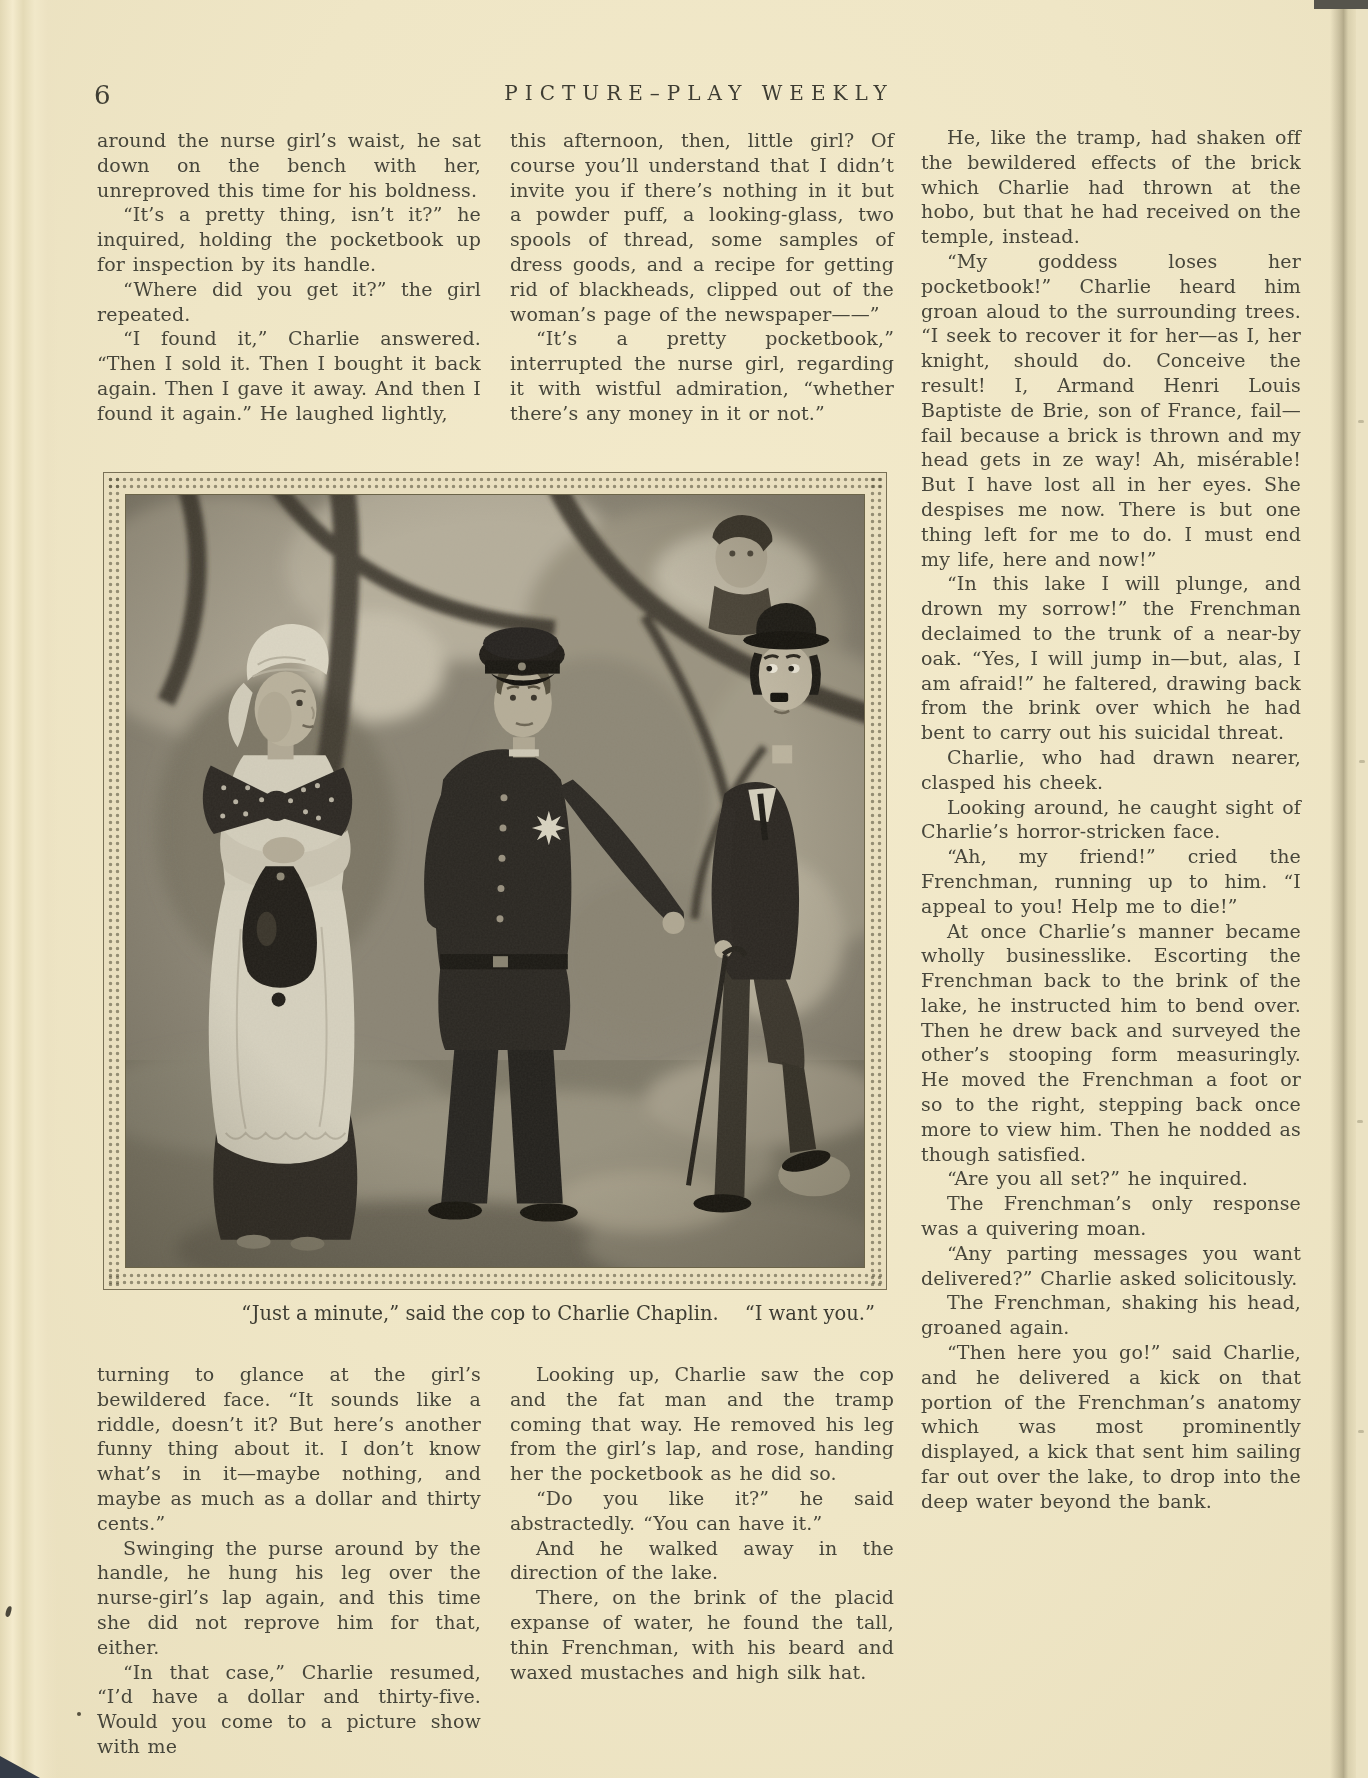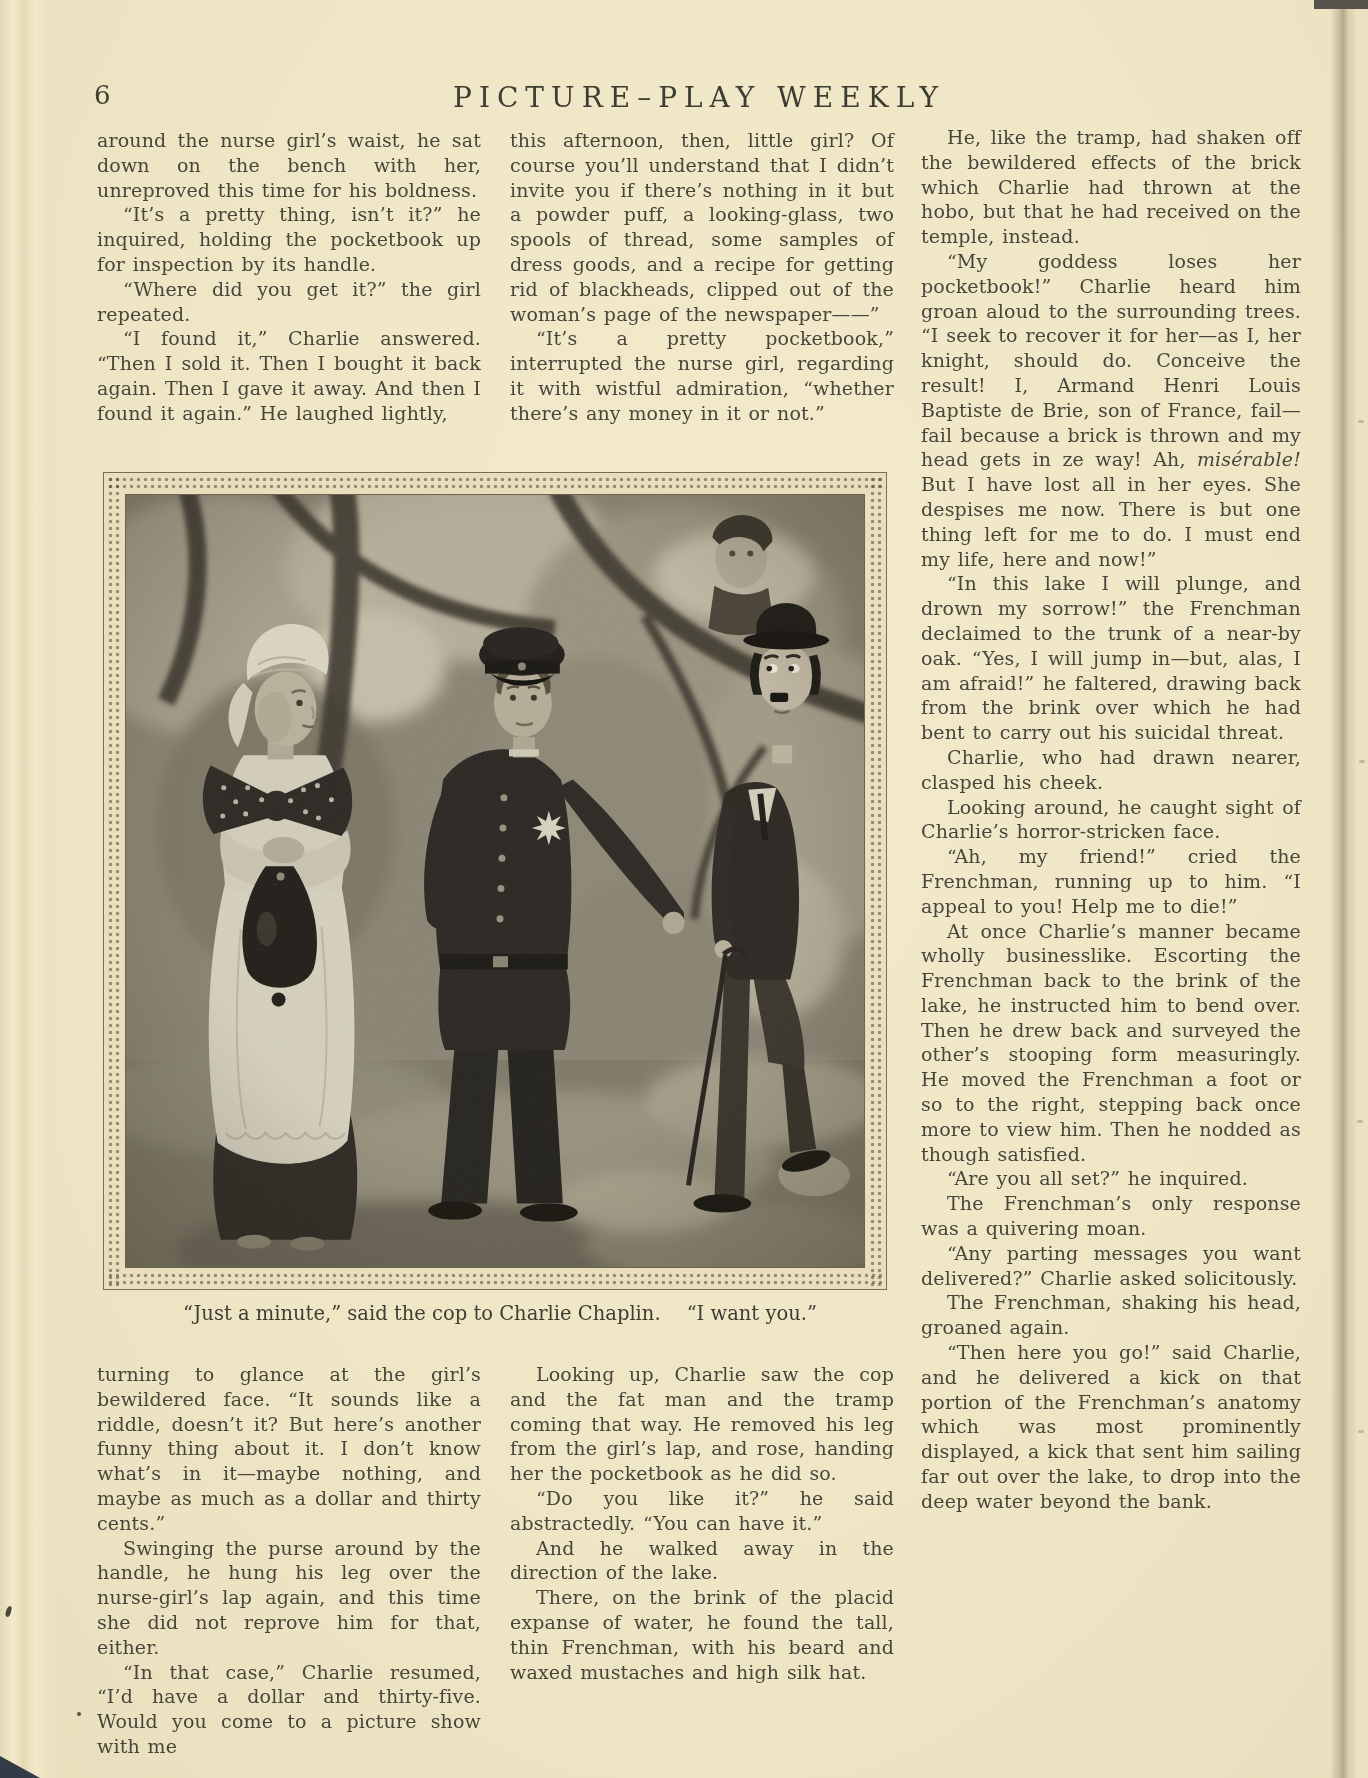--- a/index.html
+++ b/index.html
@@ -18,48 +18,48 @@
   .corner-top-right{position:absolute;top:0;right:0;width:54px;height:9px;background:#56544c;}
   .corner-bottom-left{position:absolute;left:0;bottom:0;width:40px;height:22px;background:#343b47;
     clip-path:polygon(0 100%,100% 100%,0 0);}
   .ink-mark-1{position:absolute;left:6px;top:1606px;width:5px;height:11px;background:#4b473b;border-radius:60% 40% 50% 50%;transform:rotate(14deg);}
   .ink-mark-2{position:absolute;left:77px;top:1712px;width:4px;height:4px;background:#55503f;border-radius:50%;}
   .bleed{position:absolute;width:6px;height:3px;background:rgba(100,92,66,.30);border-radius:2px;}
 
   
   .page-number{position:absolute;left:94px;top:80px;font-size:26px;color:#3f3e33;}
   .masthead{position:absolute;left:97px;top:81px;width:1204px;text-align:center;
-    font-size:28px;letter-spacing:7px;color:#3e3d33;white-space:nowrap;}
+    font-size:20px;letter-spacing:7px;color:#3e3d33;white-space:nowrap;}
 
   
   .col{position:absolute;width:384px;text-align:justify;font-size:19px;line-height:24.8px;
     letter-spacing:.15px;word-spacing:1.5px;}
   .col p{margin:0;text-indent:26px;}
   .col p.noind{text-indent:0;}
   .col-1-top{left:97px;top:128px;}
   .col-2-top{left:510px;top:128px;}
   .col-3{left:921px;top:125px;width:380px;}
   .col-1-bottom{left:97px;top:1362px;}
   .col-2-bottom{left:510px;top:1362px;}
-  .it{font-style:italic;}
+  .it{}
 
   
   .photo-frame{position:absolute;left:103px;top:472px;width:784px;height:818px;box-sizing:border-box;
     background:#e9dfbf;border:1px solid #776f55;padding:21px;}
   .fb{position:absolute;background-image:radial-gradient(circle, rgba(77,72,52,.55) 1.3px, rgba(77,72,52,0) 2.1px);
     background-size:7px 7px;}
   .fb-top{left:3px;right:3px;top:3px;height:14px;}
   .fb-bottom{left:3px;right:3px;bottom:3px;height:14px;}
   .fb-left{top:3px;bottom:3px;left:3px;width:14px;}
   .fb-right{top:3px;bottom:3px;right:3px;width:14px;}
   .photo-inner{width:100%;height:100%;border:1px solid #6b6449;box-sizing:border-box;
     background:#8b8575;overflow:hidden;}
   .photo-inner svg{display:block;width:100%;height:100%;}
 
-  .caption{position:absolute;left:108px;top:1302px;width:784px;text-align:center;
+  .caption{position:absolute;left:91px;top:1302px;width:784px;text-align:right;
     font-size:19.5px;color:#3e3d33;}
   .caption .gap{display:inline-block;width:26px;}
 </style>
 </head>
 <body>
 
 <div class="page">
 
   <div class="edge-left"></div>
   <div class="edge-right-band"></div>

